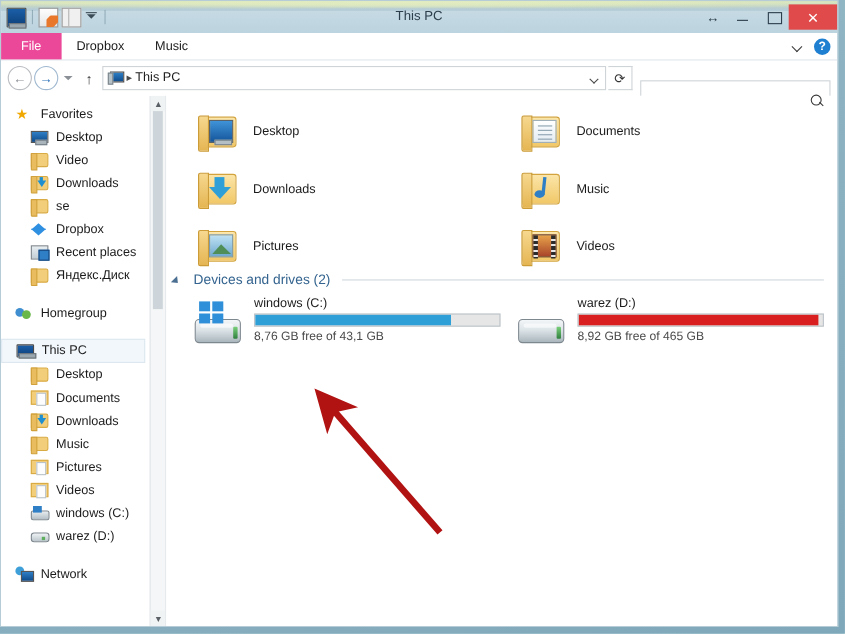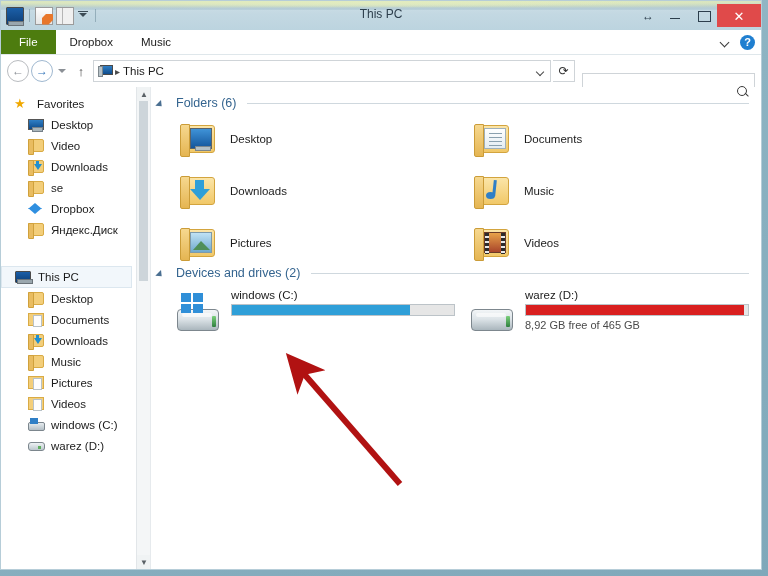--- a/index.html
+++ b/index.html
@@ -75,21 +75,21 @@
 
   
   .ribbon {
     flex: 0 0 25px; height:25px;
     background:#fff;
     display:flex; align-items:stretch;
     border-bottom:1px solid #dfe7eb;
     position:relative;
   }
   .tab { padding:0 14px; display:flex; align-items:center; font-size:11.5px; color:#1b1b1b; }
-  .tab-file { background:#4d7c0f; color:#fff; padding:0 18px; font-size:11.5px;}
+  .tab-file { background:#ec4899; color:#fff; padding:0 18px; font-size:11.5px;}
   .ribbon-right{ position:absolute; right:6px; top:0; height:100%; display:flex; align-items:center; gap:9px;}
   .chev-dn{ width:12px;height:12px;position:relative;}
   .chev-dn::after{content:"";position:absolute;left:2px;top:3px;width:6px;height:6px;border-right:1.4px solid #3a3a3a;border-bottom:1.4px solid #3a3a3a;transform:rotate(45deg);}
   .help-ico{width:15px;height:15px;border-radius:50%;background:#1f7fd0;position:relative;}
   .help-ico::after{content:"?";position:absolute;left:50%;top:49%;transform:translate(-50%,-50%);color:#fff;font-size:11px;font-weight:bold;}
 
   
   .addrbar {
     flex:0 0 32px; height:32px;
     display:flex; align-items:center; gap:2px;
@@ -326,26 +326,34 @@
           </div>
           <div class="sb-item child">
             <span class="sb-ico i-folder"></span>
             <span>se</span>
           </div>
           <div class="sb-item child">
             <span class="sb-ico i-dropbox"></span>
             <span>Dropbox</span>
           </div>
           <div class="sb-item child">
+            <span class="sb-ico i-recent"></span>
+            <span>Recent places</span>
+          </div>
+          <div class="sb-item child">
             <span class="sb-ico i-folder"></span>
             <span>Яндекс.Диск</span>
           </div>
 
           <div class="sb-gap"></div>
 
+          <div class="sb-item">
+            <span class="sb-ico i-home"></span>
+            <span>Homegroup</span>
+          </div>
 
           <div class="sb-gap"></div>
 
           <div class="sb-item selected">
             <span class="sb-ico ico-pc-small" style="height:12px"></span>
             <span>This PC</span>
           </div>
           <div class="sb-item child">
             <span class="sb-ico i-folder"></span>
             <span>Desktop</span>
@@ -377,36 +385,35 @@
             <span class="sb-ico i-drivec"></span>
             <span>windows (C:)</span>
           </div>
           <div class="sb-item child">
             <span class="sb-ico i-drived"></span>
             <span>warez (D:)</span>
           </div>
 
           <div class="sb-gap"></div>
 
+          <div class="sb-item">
+            <span class="sb-ico i-net"></span>
+            <span>Network</span>
+          </div>
         </div>
 
         <div class="sb-track">
           <div class="sb-arrow up">▲</div>
           <div class="sb-thumb"></div>
           <div class="sb-arrow dn">▼</div>
         </div>
       </div>
 
       <div class="content">
 
-        <div class="sect-head">
-          <span class="sect-tri"></span>
-          <span class="sect-title">Folders (6)</span>
-          <span class="sect-rule"></span>
-        </div>
 
         <div class="grid">
           <div class="tile">
             <span class="tile-ico">
               <i class="bigfolder"></i>
                 <i class="bf-inner bfi-desktop"></i>
             </span>
             <span class="tile-label">Desktop</span>
           </div>
           <div class="tile">
@@ -462,20 +469,21 @@
                   <i></i>
                   <i></i>
                   <i></i>
                 </i>
             </span>
             <span class="dinfo">
               <span class="dname" style="display:block">windows (C:)</span>
               <span class="dbar" style="display:block">
                 <i class="dfill blue" id="fill-c" style="width: 80%; background: rgb(47, 159, 216);"></i>
               </span>
+              <span class="dfree" style="display:block">8,76 GB free of 43,1 GB</span>
             </span>
           </div>
           <div class="dtile">
             <span class="dtile-ico">
               <i class="dbody"></i>
                 <i class="dled"></i>
             </span>
             <span class="dinfo">
               <span class="dname" style="display:block">warez (D:)</span>
               <span class="dbar" style="display:block">

